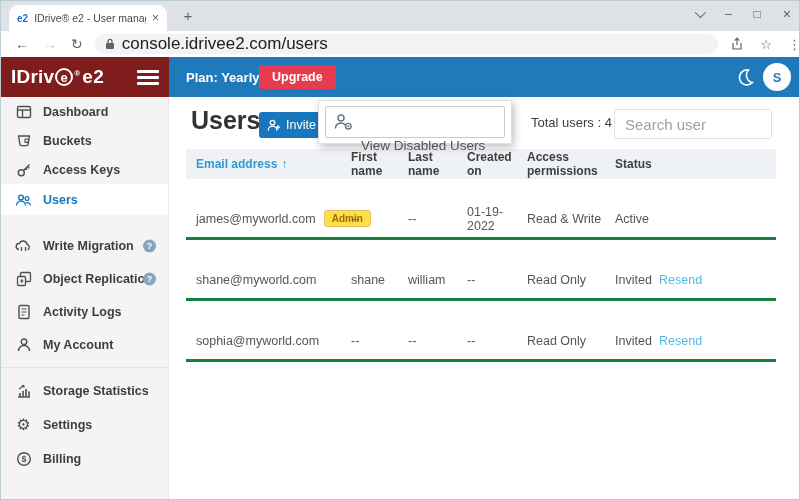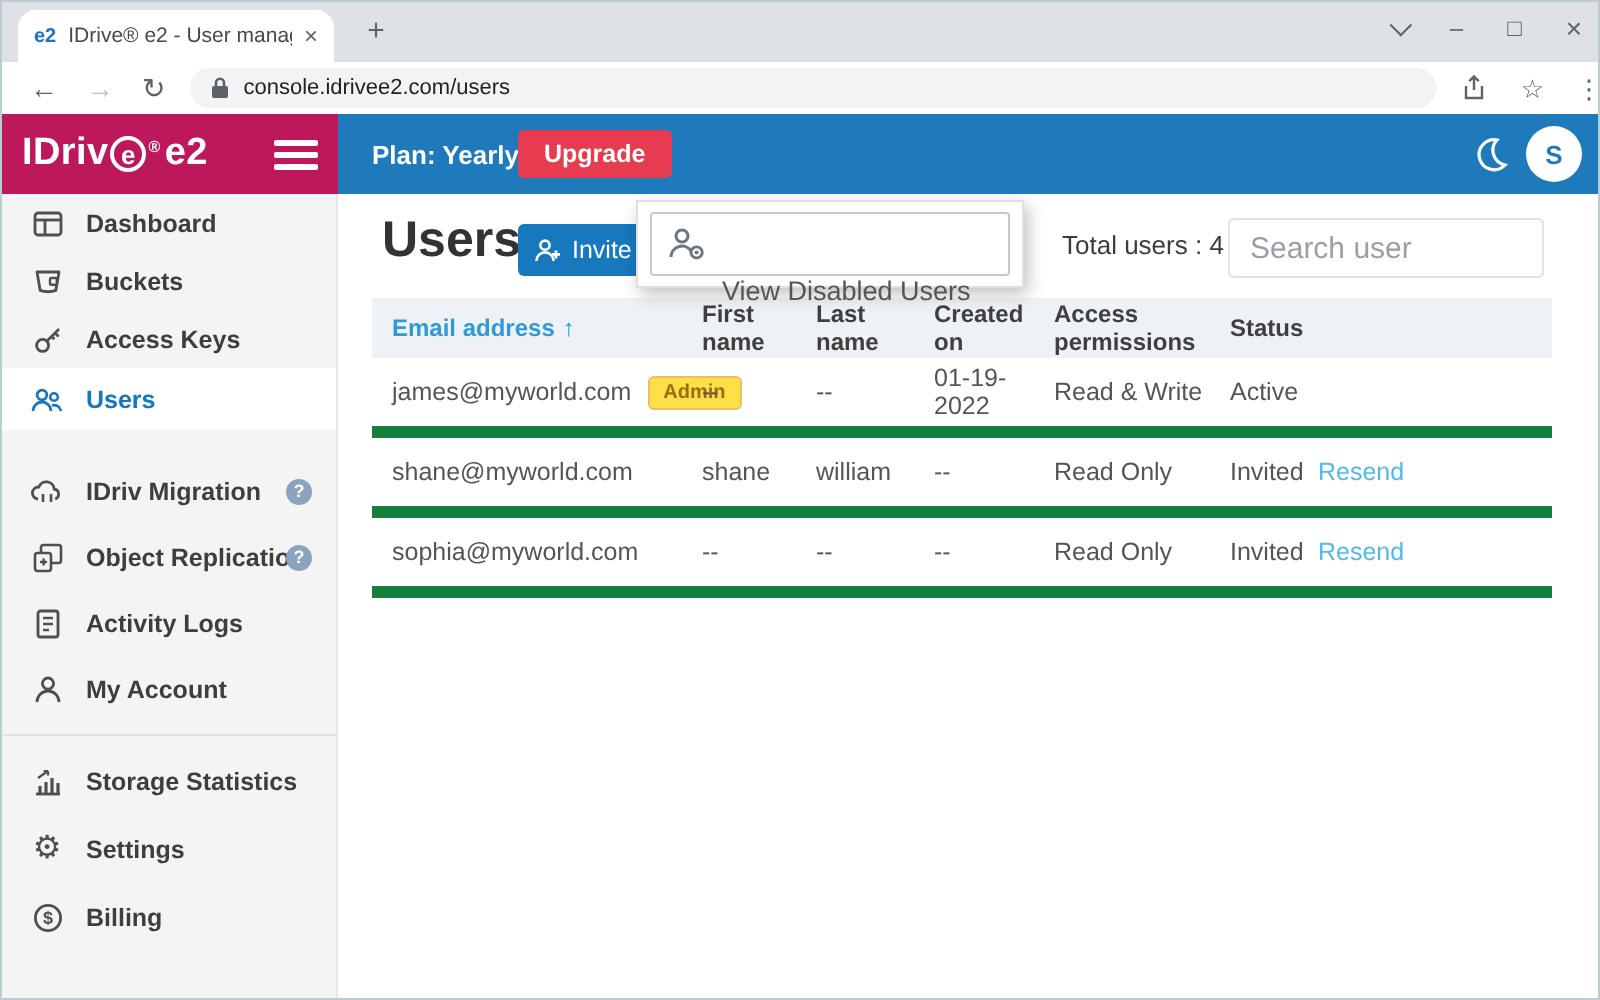--- a/index.html
+++ b/index.html
@@ -12,27 +12,27 @@
   .tab-fav { color:#1a73c9; font-size:10px; font-weight:bold; }
   .tab-title { flex:1; font-size:10.5px; color:#45494d; white-space:nowrap; overflow:hidden; }
   .tab-close { font-size:12px; color:#5f6368; cursor:default; }
   .newtab-btn { position:absolute; left:178px; top:6px; font-size:15px; color:#5f6368; width:18px; text-align:center; }
   .win-controls { position:absolute; right:10px; top:5px; display:flex; gap:22px; align-items:center; color:#5f6368; font-size:12px; }
   .chev { display:inline-block; width:8px; height:8px; border-right:1.5px solid #5f6368; border-bottom:1.5px solid #5f6368; transform:rotate(45deg) translateY(-2px); }
   .toolbar { position:absolute; left:0; top:30px; width:800px; height:26px; background:#fff; display:flex; align-items:center; }
   .nav-ic { font-size:14px; color:#5f6368; margin-left:14px; }
   .nav-ic.disabled { color:#bdc1c6; }
   .url-pill { margin-left:12px; width:628px; height:20px; background:#f1f3f4; border-radius:11px; display:flex; align-items:center; padding:0 10px; gap:7px; }
-  .url-text { font-size:11px; color:#202124; }
+  .url-text { font-size:17px; color:#202124; }
   .tb-right { display:flex; align-items:center; gap:16px; margin-left:12px; color:#5f6368; }
   .tb-right .glyph { font-size:13px; }
 
   
   .appheader { position:absolute; left:0; top:56px; width:800px; height:40px; background:#1f7abc; }
-  .logo-zone { position:absolute; left:0; top:0; width:168px; height:40px; background:#be185d; display:flex; align-items:center; padding-left:10px; }
+  .logo-zone { position:absolute; left:0; top:0; width:168px; height:40px; background:#7f1d1d; display:flex; align-items:center; padding-left:10px; }
   .logo { color:#fff; font-weight:bold; font-size:19px; letter-spacing:0.2px; display:flex; align-items:center; }
   .logo .e-circ { display:inline-flex; align-items:center; justify-content:center; width:18px; height:18px; border:2px solid #fff; border-radius:50%; font-size:13px; margin:0 1px; }
   .logo sup { font-size:8px; margin:-8px 2px 0 0; }
   .hamburger { position:absolute; left:136px; top:13px; width:22px; cursor:pointer; }
   .hamburger div { height:2.5px; background:#fff; margin-bottom:3.5px; border-radius:1px; }
   .plan-label { position:absolute; left:185px; top:13px; color:#fff; font-size:13px; font-weight:600; }
   .upgrade-btn { position:absolute; left:258px; top:8px; height:24px; padding:0 13px; background:#e73b50; color:#fff; border:none; border-radius:3px; font-size:12.5px; font-weight:bold; font-family:inherit; }
   .moon { position:absolute; left:735px; top:11px; width:18px; height:18px; }
   .avatar { position:absolute; left:762px; top:6px; width:28px; height:28px; background:#fff; border-radius:50%; display:flex; align-items:center; justify-content:center; color:#1f7abc; font-size:13px; font-weight:bold; }
 
@@ -62,21 +62,21 @@
   .search-wrap { position:absolute; left:445px; top:12px; width:158px; height:30px; border:1px solid #dfe3e6; border-radius:3px; display:flex; align-items:center; background:#fff; }
   .search-input { flex:1; border:none; outline:none; font-size:15px; padding:0 4px 0 10px; color:#333; font-family:inherit; background:transparent; }
   .search-input::placeholder { color:#9aa0a6; }
   .search-ic { margin-right:8px; color:#9aa0a6; }
 
   .table { position:absolute; left:17px; top:52px; width:590px; }
   .trow { display:grid; grid-template-columns:165px 57px 59px 60px 88px 44px auto; align-items:center; }
   .thead { background:#eef2f6; height:30px; font-size:12px; font-weight:bold; color:#3f3f3f; }
   .th-email { color:#2f9ad6; padding-left:10px; display:flex; align-items:center; gap:4px; }
   .sort-arrow { font-size:12px; color:#2f9ad6; font-weight:bold; }
-  .tbody-row { height:40px; border-bottom:6px solid #15803d; font-size:12.5px; color:#555; }
+  .tbody-row { height:40px; border-bottom:3px solid #15803d; font-size:12.5px; color:#555;margin-top:21px; }
   .cell-email { padding-left:10px; display:flex; align-items:center; gap:8px; white-space:nowrap; }
   .admin-badge { background:#fde047; color:#9c6c0f; border:1px solid #edbe63; border-radius:3px; font-size:10px; font-weight:bold; padding:2px 7px; }
   .resend-link { color:#55b8e9; cursor:pointer; font-size:12.5px; }
 </style>
 </head>
 <body>
 
 <div class="window">
 
   <div class="tabbar">
@@ -178,21 +178,21 @@
       <span class="sb-label">Users</span>
     </div>
     <div class="sb-gap"></div>
     <div class="sb-item g2">
       <span class="sb-icon">
           <svg width="17" height="16" viewBox="0 0 17 16">
             <path d="M4 11.5 a3 3 0 0 1 .4-6 a4 4 0 0 1 7.7 1 a2.6 2.6 0 0 1 .5 5" fill="none" stroke="currentColor" stroke-width="1.4"></path>
             <path d="M6.5 9 v4 M10.5 9 v4" fill="none" stroke="currentColor" stroke-width="1.3"></path>
           </svg>
         </span>
-      <span class="sb-label">IDriv Migration</span>
+      <span class="sb-label">Write Migration</span>
       <span class="help-badge">?</span>
     </div>
     <div class="sb-item g2">
       <span class="sb-icon">
           <svg width="16" height="16" viewBox="0 0 16 16">
             <rect x="4.5" y="1.5" width="10" height="9" rx="1.2" fill="none" stroke="currentColor" stroke-width="1.3"></rect>
             <rect x="1.5" y="5.5" width="8" height="9" rx="1.2" fill="#f4f4f5" stroke="currentColor" stroke-width="1.3"></rect>
             <path d="M4 10 h3.5 M5.8 8.2 v3.6" stroke="currentColor" stroke-width="1.2"></path>
           </svg>
         </span>

